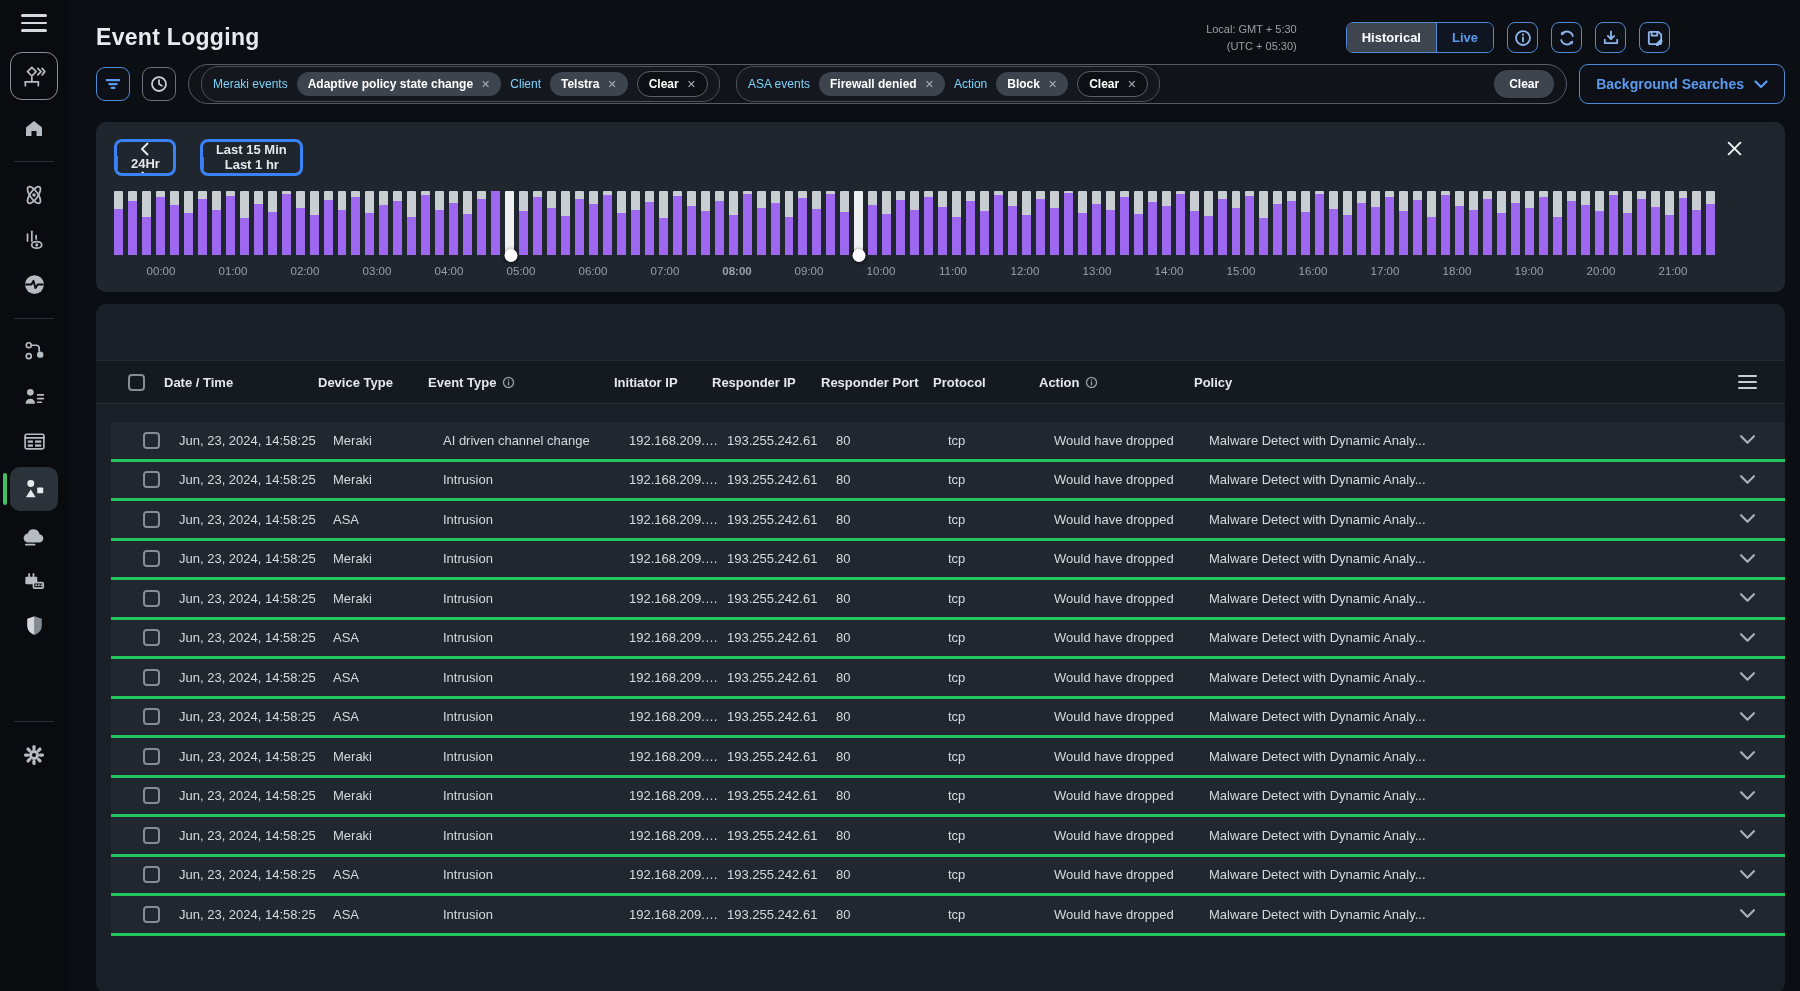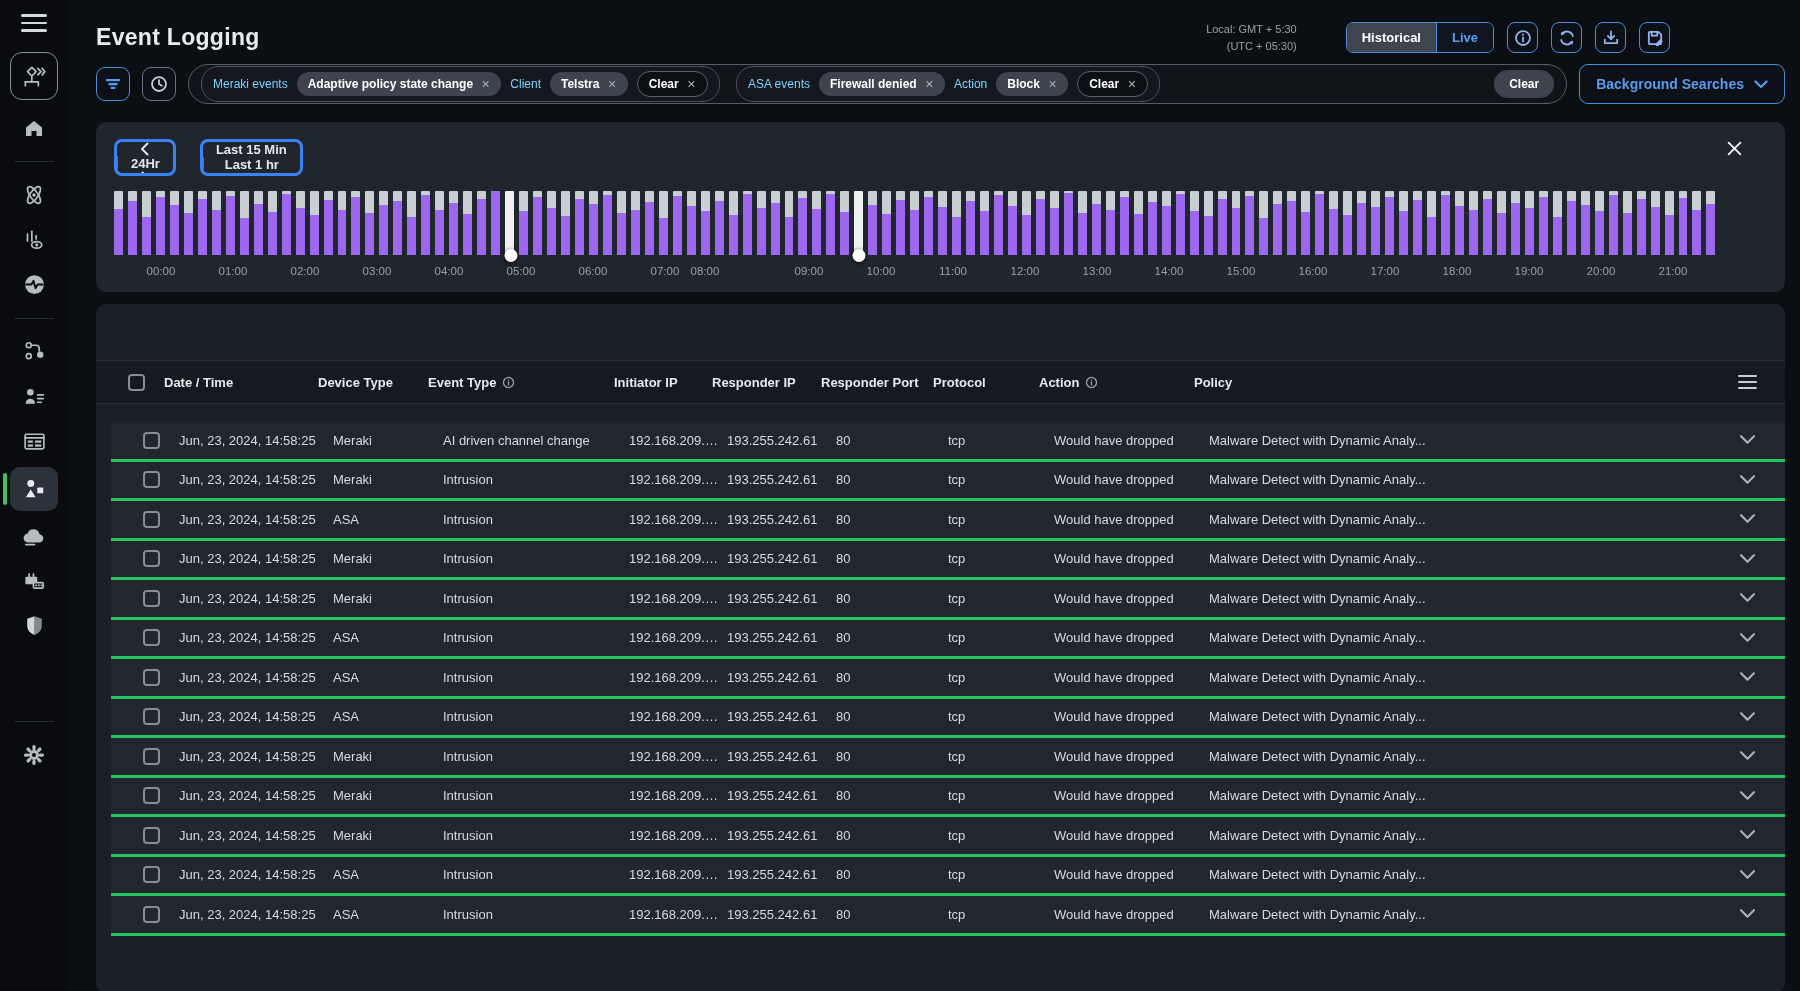--- a/index.html
+++ b/index.html
@@ -732,21 +732,21 @@
       </div>
     <div class="axis" id="axis">
         <span style="left: 47px;">00:00</span>
         <span style="left: 119px;">01:00</span>
         <span style="left: 191px;">02:00</span>
         <span style="left: 263px;">03:00</span>
         <span style="left: 335px;">04:00</span>
         <span style="left: 407px;">05:00</span>
         <span style="left: 479px;">06:00</span>
         <span style="left: 551px;">07:00</span>
-        <span style="left: 591px;">08:00</span>
+        <span style="left: 623px; font-weight: bold;">08:00</span>
         <span style="left: 695px;">09:00</span>
         <span style="left: 767px;">10:00</span>
         <span style="left: 839px;">11:00</span>
         <span style="left: 911px;">12:00</span>
         <span style="left: 983px;">13:00</span>
         <span style="left: 1055px;">14:00</span>
         <span style="left: 1127px;">15:00</span>
         <span style="left: 1199px;">16:00</span>
         <span style="left: 1271px;">17:00</span>
         <span style="left: 1343px;">18:00</span>

